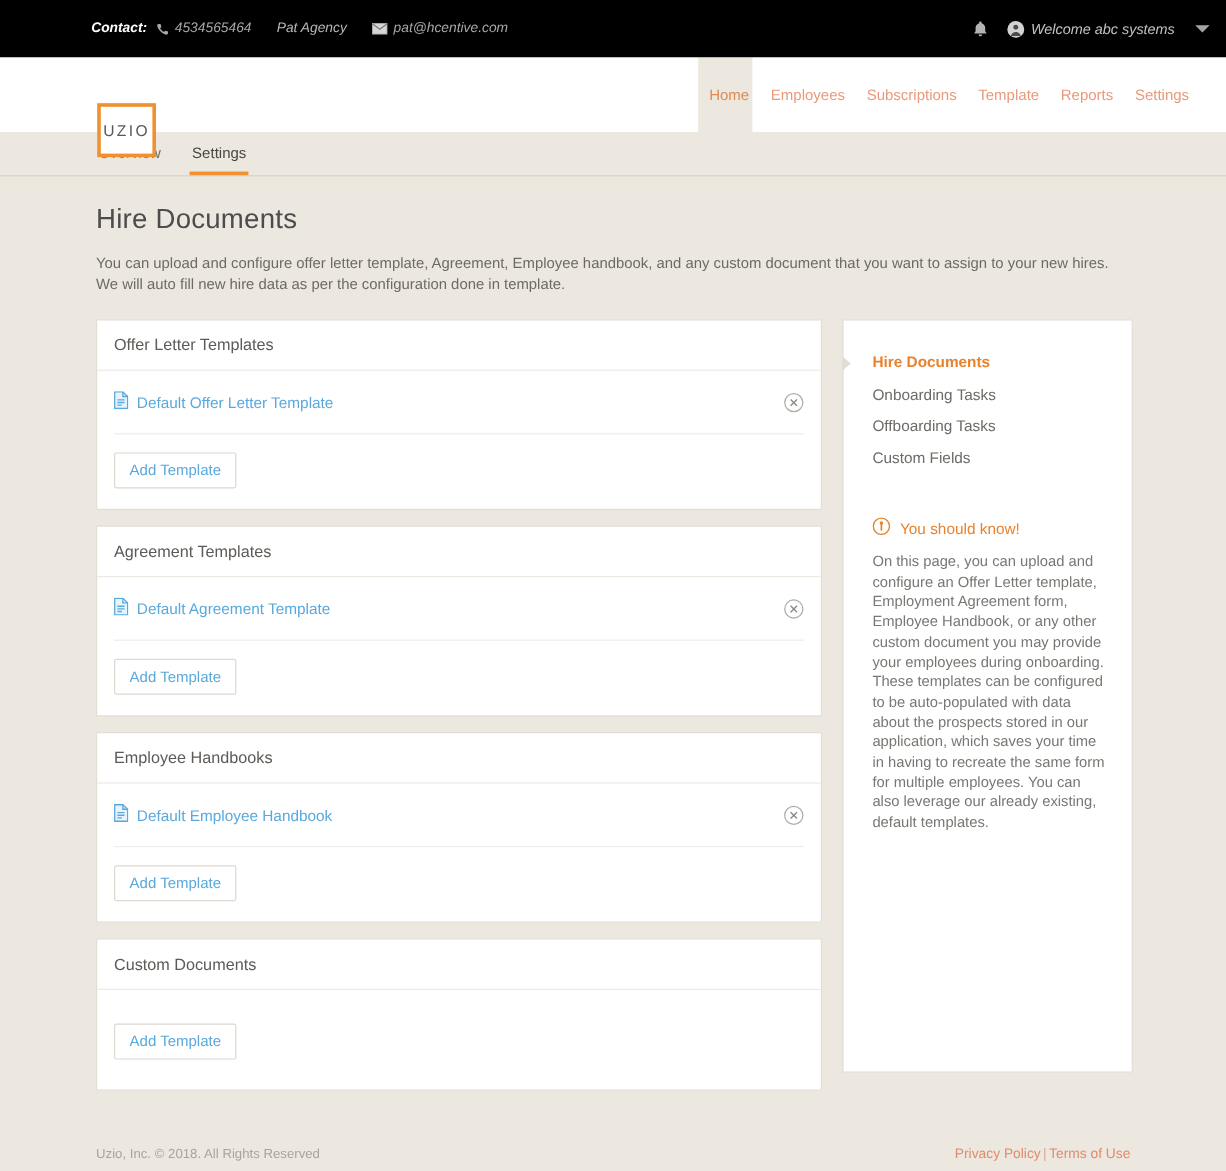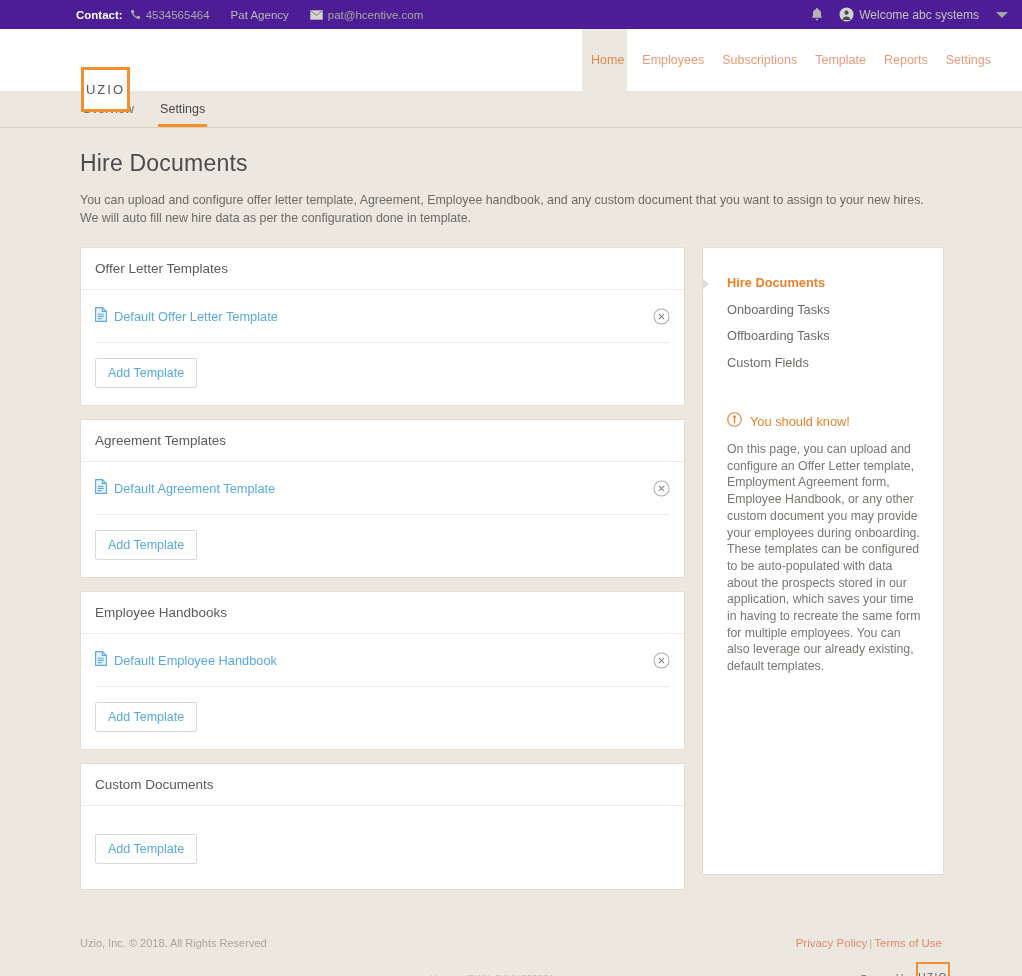--- a/index.html
+++ b/index.html
@@ -12,27 +12,28 @@
     height: 976px;
     background: #ece8e0;
     font-family: "Liberation Sans", sans-serif;
     font-size: 13px;
     color: #555050;
     overflow: hidden;
   }
 
   
   .topbar {
-    height: 29px;
-    background: #4c1d95;
+    height: 48px;
+    background: #000000;
     display: flex;
     align-items: center;
     padding: 0 14px 0 0;
     color: #b9b8b6;
     font-size: 11.5px;
+    font-style: italic;
   }
   .topbar-left {
     display: flex;
     align-items: center;
     gap: 7px;
     margin-left: 76px;
   }
   .topbar-left .contact-label {
     color: #ffffff;
     font-weight: bold;

